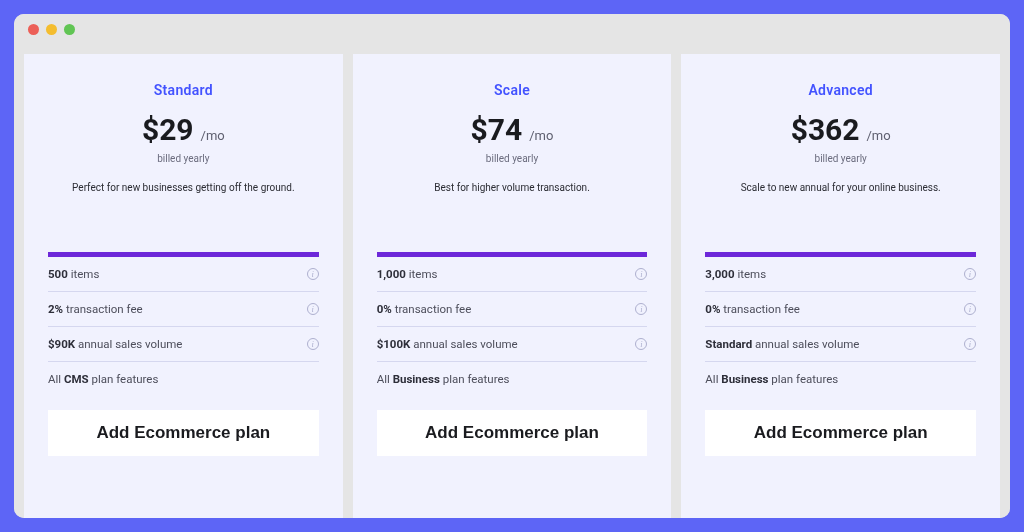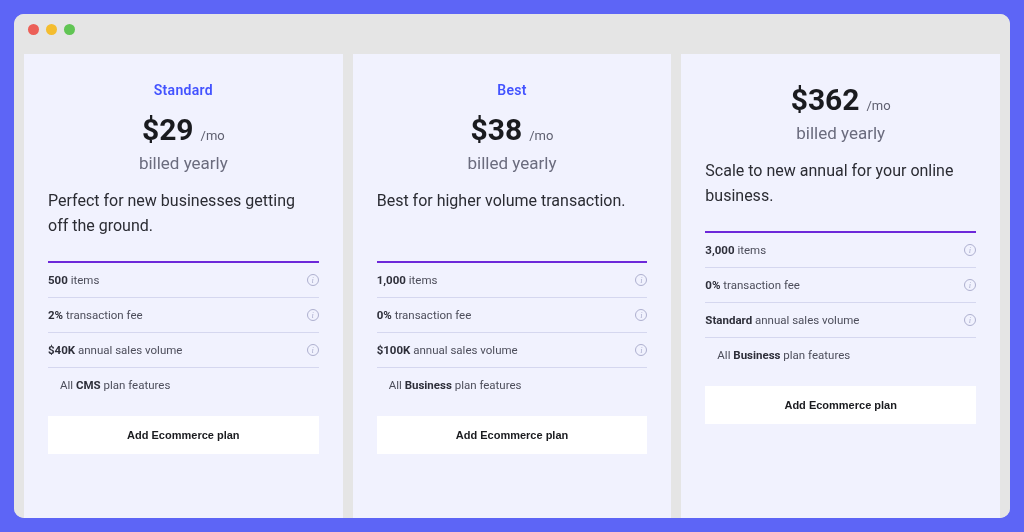--- a/index.html
+++ b/index.html
@@ -68,65 +68,66 @@
       margin-top: 6px;
     }
     .per {
       font-size: 13px;
       color: #5f6070;
       margin-left: 3px;
       text-align: right;
     }
     .billing {
       text-align: center;
-      font-size: 17px;
+      font-size: 10px;
       color: #6b6c7e;
       margin-bottom: 16px;
     }
     .desc {
-      font-size: 16px;
+      text-align: center;
+      font-size: 10px;
       color: #2b2c33;
       line-height: 1.55;
       min-height: 62px;
       margin-bottom: 10px;
     }
     .features {
-      border-top: 2px solid #6d28d9;
+      border-top: 5px solid #6d28d9;
     }
     .feat {
       display: flex;
       justify-content: space-between;
       align-items: center;
       padding: 10px 0;
       border-bottom: 1px solid #d5d7ef;
       font-size: 11.5px;
       color: #4d4e5b;
     }
-    .feat:last-child { border-bottom: none; margin-left: 12px; }
+    .feat:last-child { border-bottom: none; }
     .feat .text b { font-weight: 700; color: #2e2f3a; }
     .info {
       width: 12px;
       height: 12px;
       border: 1px solid #aeb0cf;
       border-radius: 50%;
       display: inline-flex;
       align-items: center;
       justify-content: center;
       font-size: 8.5px;
       color: #aeb0cf;
       font-style: italic;
       font-family: Georgia, serif;
       flex-shrink: 0;
     }
     .cta {
       background: #ffffff;
       border: none;
       width: 100%;
       padding: 13px 0;
-      font-size: 11px;
+      font-size: 17px;
       font-weight: 700;
       color: #1a1b1f;
       cursor: pointer;
       margin-top: 14px;
     }
   </style>
 </head>
 <body>
 
 <div class="window">
@@ -148,34 +149,34 @@
       <div class="features">
         <div class="feat">
           <span class="text"><b>500</b><span> items</span></span>
           <span class="info">i</span>
         </div>
         <div class="feat">
           <span class="text"><b>2%</b><span> transaction fee</span></span>
           <span class="info">i</span>
         </div>
         <div class="feat">
-          <span class="text"><b>$40K</b><span> annual sales volume</span></span>
+          <span class="text"><b>$90K</b><span> annual sales volume</span></span>
           <span class="info">i</span>
         </div>
         <div class="feat">
           <span class="text"><span>All </span><b>CMS</b><span> plan features</span></span>
         </div>
       </div>
       <button class="cta">Add Ecommerce plan</button>
     </div>
 
     <div class="card">
-      <div class="plan-name">Best</div>
+      <div class="plan-name">Scale</div>
       <div class="price-row">
-        <span class="price">$38</span>
+        <span class="price">$74</span>
         <span class="per">/mo</span>
       </div>
       <div class="billing">billed yearly</div>
       <div class="desc">Best for higher volume transaction.</div>
       <div class="features">
         <div class="feat">
           <span class="text"><b>1,000</b><span> items</span></span>
           <span class="info">i</span>
         </div>
         <div class="feat">
@@ -187,20 +188,21 @@
           <span class="info">i</span>
         </div>
         <div class="feat">
           <span class="text"><span>All </span><b>Business</b><span> plan features</span></span>
         </div>
       </div>
       <button class="cta">Add Ecommerce plan</button>
     </div>
 
     <div class="card">
+      <div class="plan-name">Advanced</div>
       <div class="price-row">
         <span class="price">$362</span>
         <span class="per">/mo</span>
       </div>
       <div class="billing">billed yearly</div>
       <div class="desc">Scale to new annual for your online business.</div>
       <div class="features">
         <div class="feat">
           <span class="text"><b>3,000</b><span> items</span></span>
           <span class="info">i</span>

